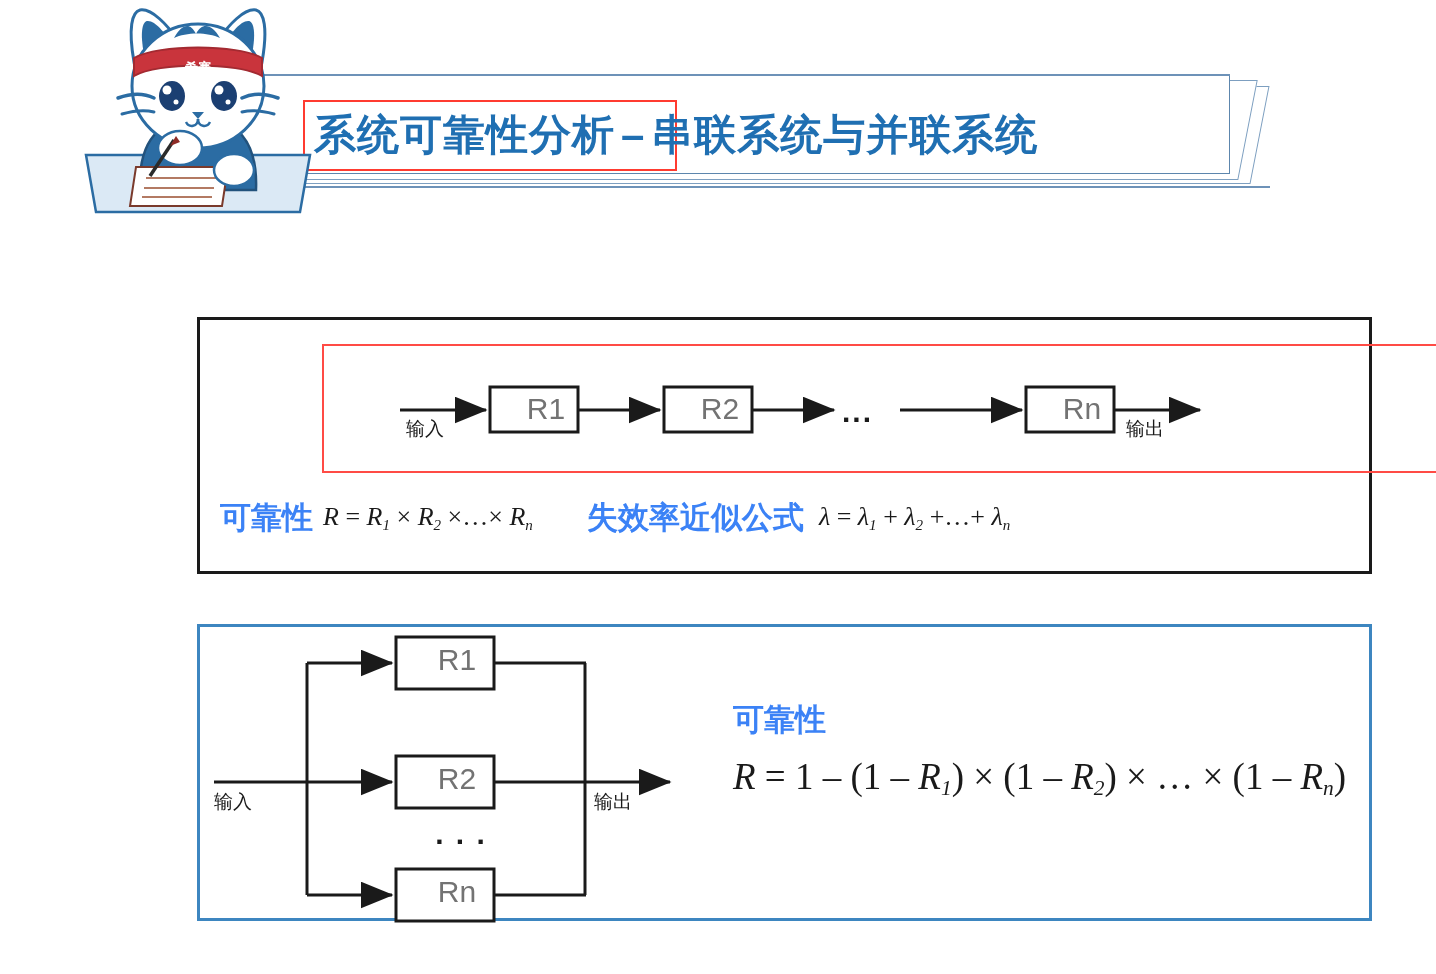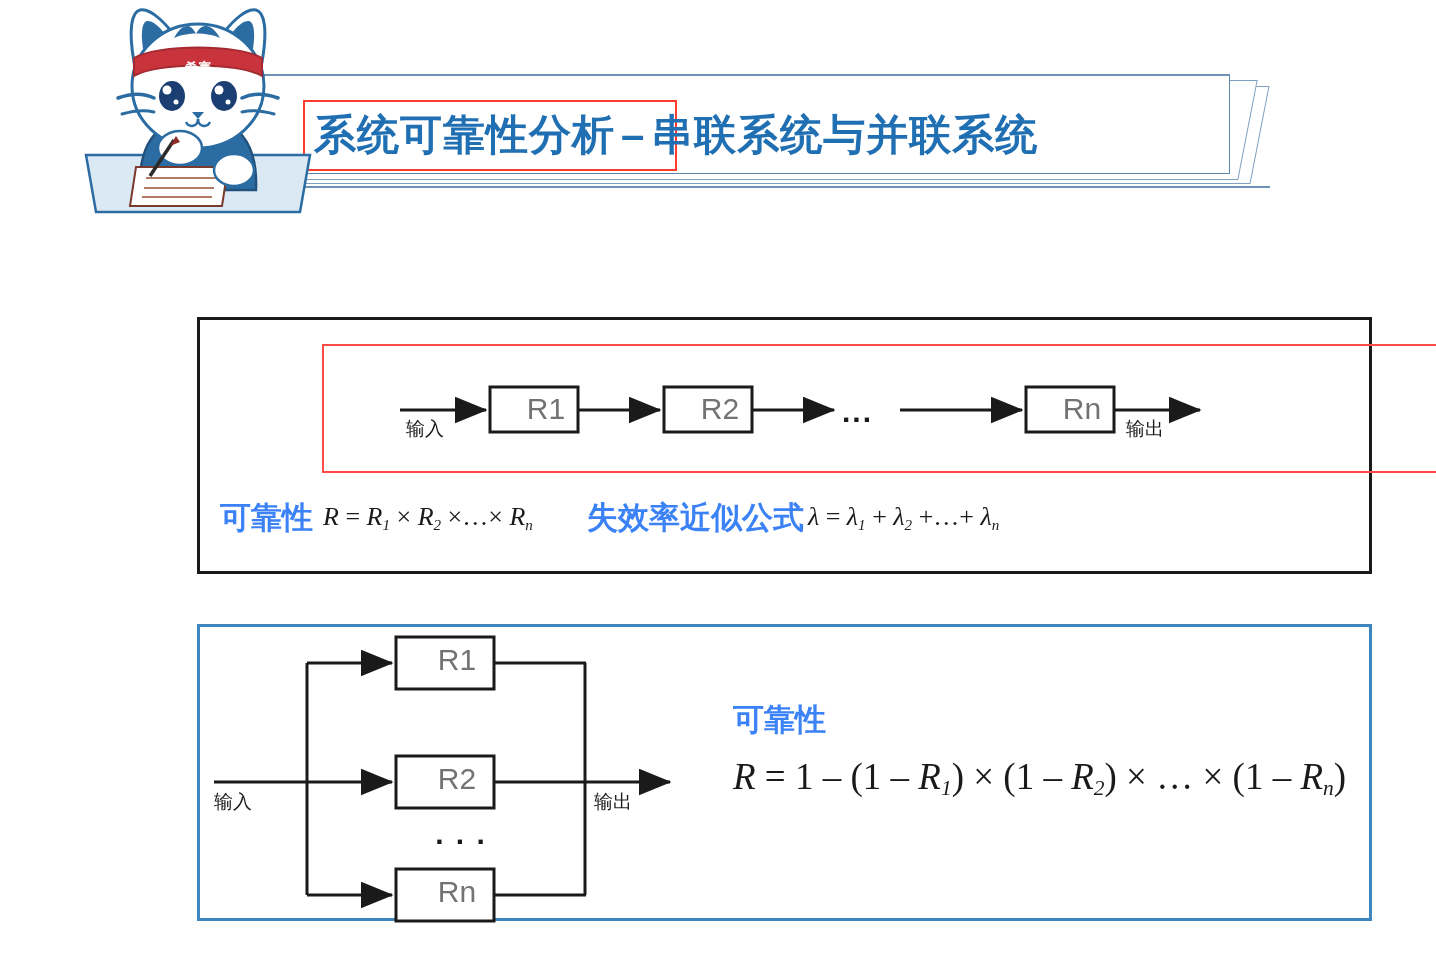--- a/index.html
+++ b/index.html
@@ -322,21 +322,21 @@
         <span>R</span>
         <span class="op">=</span>
         <span>R</span><sub>1</sub>
         <span class="op">×</span>
         <span>R</span><sub>2</sub>
         <span class="op">×</span><span class="op">…</span><span class="op">×</span>
         <span>R</span><sub>n</sub>
       </span>
 
       <span class="blue-label" style="margin-left:54px;">失效率近似公式</span>
-      <span class="math" style="margin-left:4px;text-align:right;">
+      <span class="math" style="margin-left:15px;text-align:right;">
         <span>λ</span>
         <span class="op">=</span>
         <span>λ</span><sub>1</sub>
         <span class="op">+</span>
         <span>λ</span><sub>2</sub>
         <span class="op">+</span><span class="op">…</span><span class="op">+</span>
         <span>λ</span><sub>n</sub>
       </span>
     </div>
   </div>

